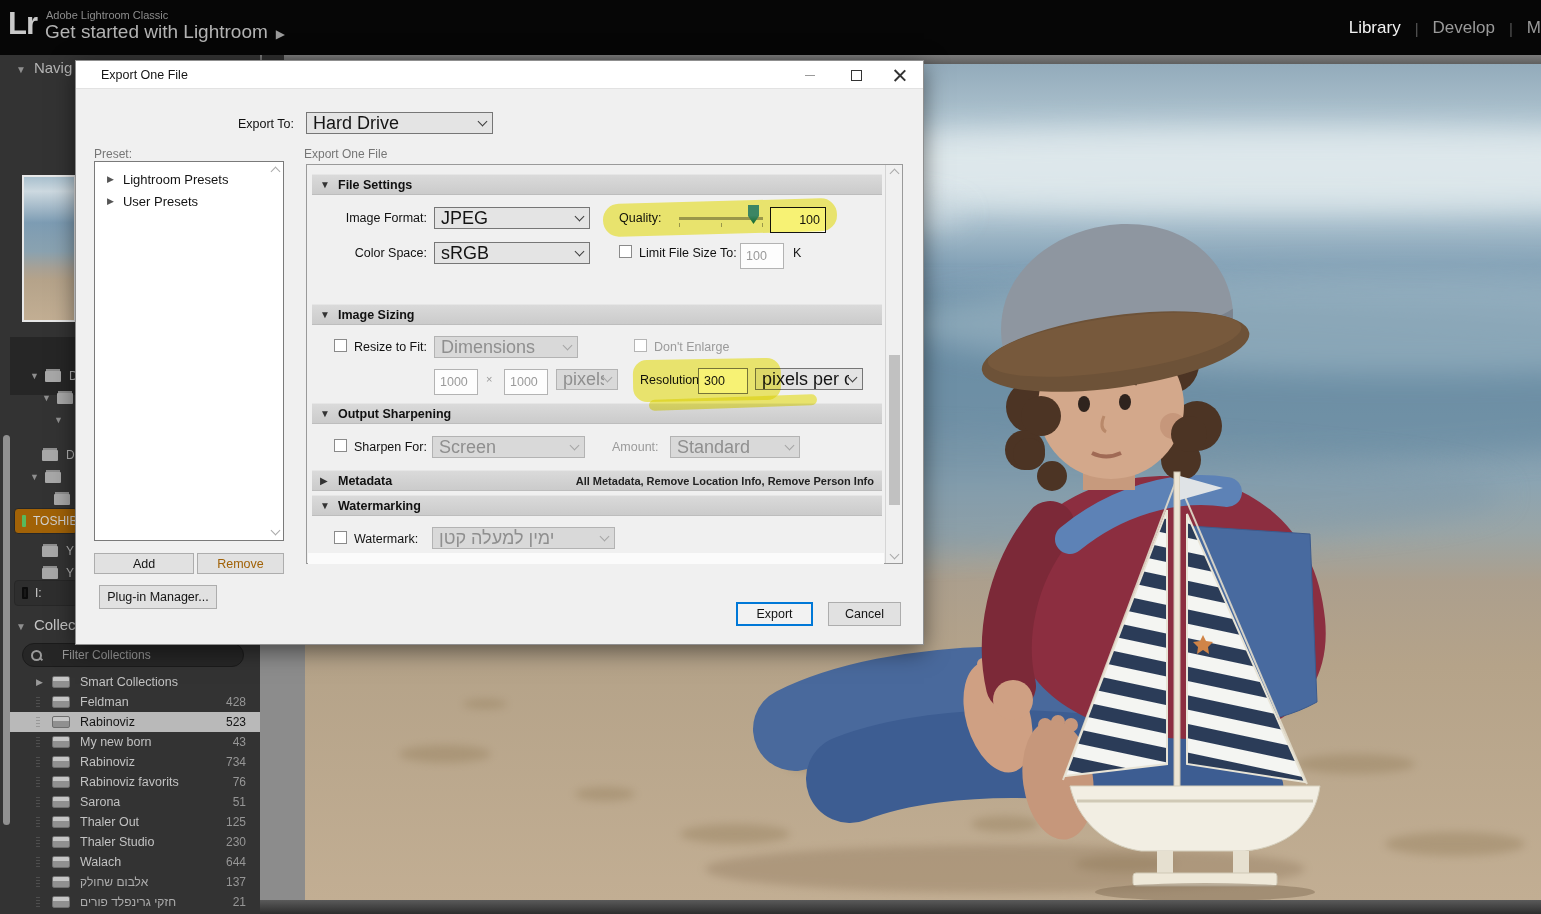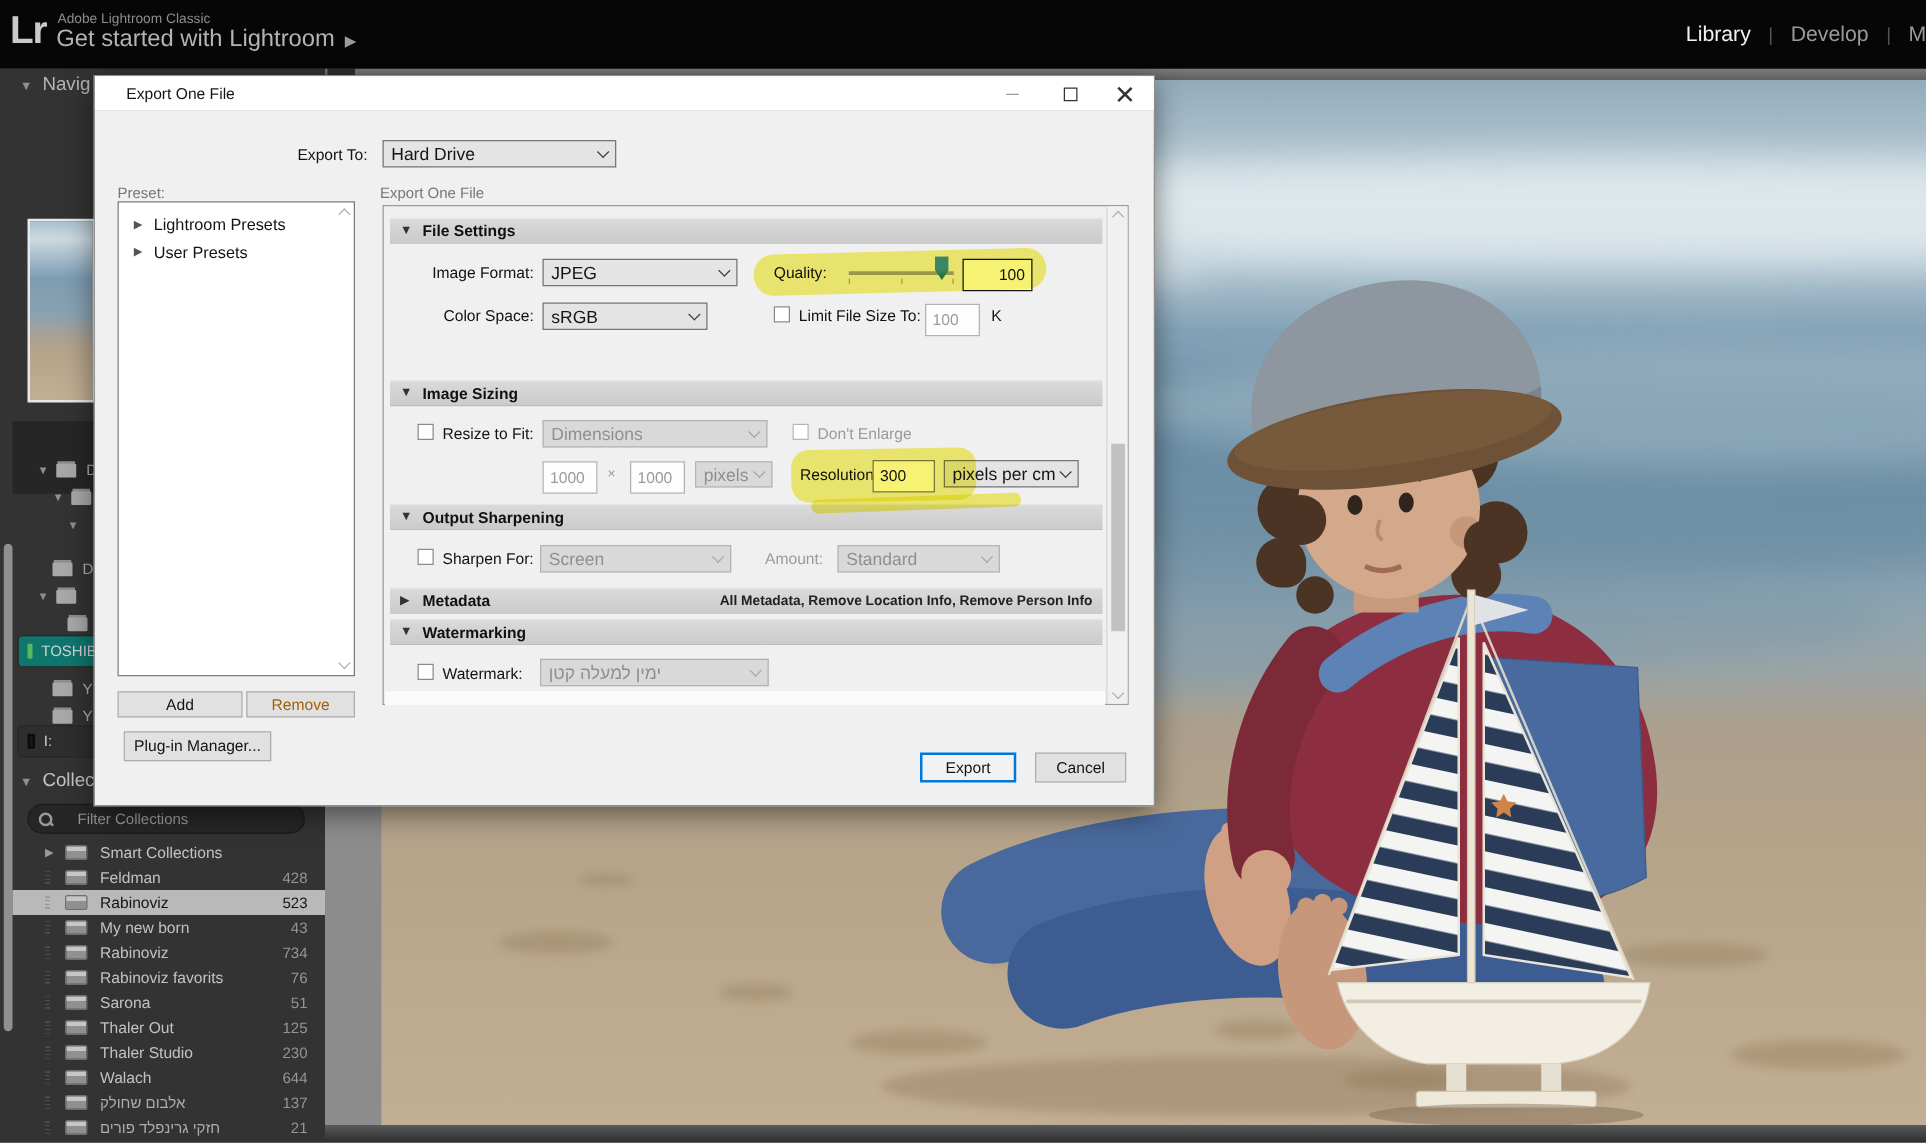--- a/index.html
+++ b/index.html
@@ -23,21 +23,21 @@
   .lscroll { position:absolute; left:3px; top:380px; width:7px; height:390px; background:#909090; border-radius:4px; }
   .phead { position:absolute; font-size:15px; color:#b5b5b5; white-space:nowrap; }
   .phead .tri { font-size:10px; color:#8f8f8f; margin-right:8px; }
   .navthumb { position:absolute; left:22px; top:120px; width:54px; height:147px; border:2px solid #e8e8e8;
     background:linear-gradient(180deg,#a9c0ce 0%,#cdd9e0 10%,#7d9cb3 32%,#8aa2b0 52%,#a8a195 64%,#b5a38a 72%,#c2ae93 100%); }
   .darkblock { position:absolute; left:10px; top:282px; width:66px; height:58px; background:#262626; }
   .frow { position:absolute; display:flex; align-items:center; height:18px; font-size:12px; color:#b0b0b0; white-space:nowrap; }
   .frow .tri { font-size:9px; color:#8f8f8f; margin-right:6px; }
   .fold { display:inline-block; width:16px; height:11px; background:#a8a8a8; border-radius:1px; margin-right:8px;
     box-shadow:0 -3px 0 -1px #8f8f8f; }
-  .drive { position:absolute; left:14px; display:flex; align-items:center; height:26px; width:64px; background:#0f766e;
+  .drive { position:absolute; left:14px; display:flex; align-items:center; height:26px; width:64px; background:#a16207;
     border:1px solid #272727; border-radius:4px; font-size:12px; color:#d0d0d0; padding-left:7px; }
   .led { display:inline-block; width:6px; height:12px; margin-right:7px; background:#1f1f1f; border:2px solid #58b95c; border-radius:1px; }
   .led.off { border-color:#0c0c0c; background:#181818; }
   .filterbox { position:absolute; left:22px; top:643px; width:222px; height:24px; background:#262626; border:1px solid #1b1b1b;
     border-radius:12px; display:flex; align-items:center; padding-left:8px;gap:12px; }
   .mag { position:relative; width:11px; height:11px; margin-right:8px; }
   .mag::before { content:""; position:absolute; left:0; top:0; width:7px; height:7px; border:2px solid #9a9a9a; border-radius:50%; }
   .mag::after { content:""; position:absolute; left:8px; top:8px; width:4px; height:2px; background:#9a9a9a; transform:rotate(45deg); }
   .filterbox .ft { font-size:12px; color:#9a9a9a; }
   .clist { position:absolute; left:10px; top:672px; width:250px; }
@@ -74,21 +74,21 @@
   .wb-close i::before,.wb-close i::after { content:""; position:absolute; left:5px; top:-1px; width:1.5px; height:15px; background:#333; }
   .wb-close i::before { transform:rotate(45deg); } .wb-close i::after { transform:rotate(-45deg); }
 
   .lblr { position:absolute; text-align:right; }
   .lbl { position:absolute; white-space:nowrap; }
   .lbl.dis { color:#9a9a9a; }
   .caption { position:absolute; font-size:12px; color:#767676; white-space:nowrap; }
 
   .dd { position:absolute; height:22px; background:#e4e4e4; border:1px solid #767676; display:flex; align-items:center;
     padding:0 6px; cursor:pointer; }
-  .dd .txt { flex:1; font-size:14px; color:#141414; white-space:nowrap; overflow:hidden; }
+  .dd .txt { flex:1; font-size:18px; color:#141414; white-space:nowrap; overflow:hidden; }
   .chev { width:7px; height:7px; border-right:1.6px solid #3c3c3c; border-bottom:1.6px solid #3c3c3c; transform:rotate(45deg); margin-top:-4px; }
   .dd.dis { background:#d9d9d9; border-color:#b3b3b3; cursor:default; }
   .dd.dis .txt { color:#8f8f8f; }
   .dd.dis .chev { border-color:#a5a5a5; }
 
   .inp { position:absolute; height:21px; background:#fdfdfd; border:1px solid #b3b3b3; font-size:12.5px; color:#9a9a9a;
     padding:12px 5px; display:flex; align-items:center; }
   .inp.en { color:#141414; border-color:#7a7a7a; background:#fff; }
   .inp.dark { border-color:#141414; justify-content:flex-end; }
 
@@ -469,37 +469,37 @@
           <span class="chev"></span>
         </div>
       <div class="lbl" style="left:312px;top:46px;">Quality:</div>
       <div class="slider-track" style="left:372px;top:52px;width:84px;"></div>
       <div class="tick" style="left:372px;top:58px;"></div>
       <div class="tick" style="left:414px;top:58px;"></div>
       <div class="tick" style="left:455px;top:58px;"></div>
       <div class="sthumb" style="left:441px;top:40px;"></div>
       <div class="inp en dark" style="left:463px;top:42px;width:56px;">100</div>
       <div class="lblr" style="left:10px;top:81px;width:110px;">Color Space:</div>
-      <div class="dd" style="left:127px;top:77px;width:132px;">
+      <div class="dd" style="left:127px;top:77px;width:156px;">
           <span class="txt">sRGB</span>
           <span class="chev"></span>
         </div>
       <div class="cb" style="left:312px;top:80px;"></div>
       <div class="lbl" style="left:332px;top:81px;">Limit File Size To:</div>
       <div class="inp" style="left:433px;top:78px;width:44px;">100</div>
       <div class="unit" style="left:486px;top:81px;">K</div>
       <div class="hl" style="left:296px;top:36px;width:234px;height:33px;border-radius:16px;transform:rotate(-1.5deg);"></div>
 
       <div class="sec" style="top:139px;">
           <span class="tri">▼</span>
           <b>Image Sizing</b>
         </div>
       <div class="cb" style="left:27px;top:174px;"></div>
       <div class="lbl" style="left:47px;top:175px;">Resize to Fit:</div>
-      <div class="dd dis" style="left:127px;top:171px;width:180px;">
+      <div class="dd dis" style="left:127px;top:171px;width:144px;">
           <span class="txt">Dimensions</span>
           <span class="chev"></span>
         </div>
       <div class="cb dis" style="left:327px;top:174px;"></div>
       <div class="lbl dis" style="left:347px;top:175px;">Don't Enlarge</div>
       <div class="inp" style="left:127px;top:204px;width:44px;">1000</div>
       <div class="lbl dis" style="left:179px;top:208px;font-size:11px;">×</div>
       <div class="inp" style="left:197px;top:204px;width:44px;">1000</div>
       <div class="dd dis" style="left:249px;top:204px;width:62px;height:21px;">
           <span class="txt">pixels</span>

